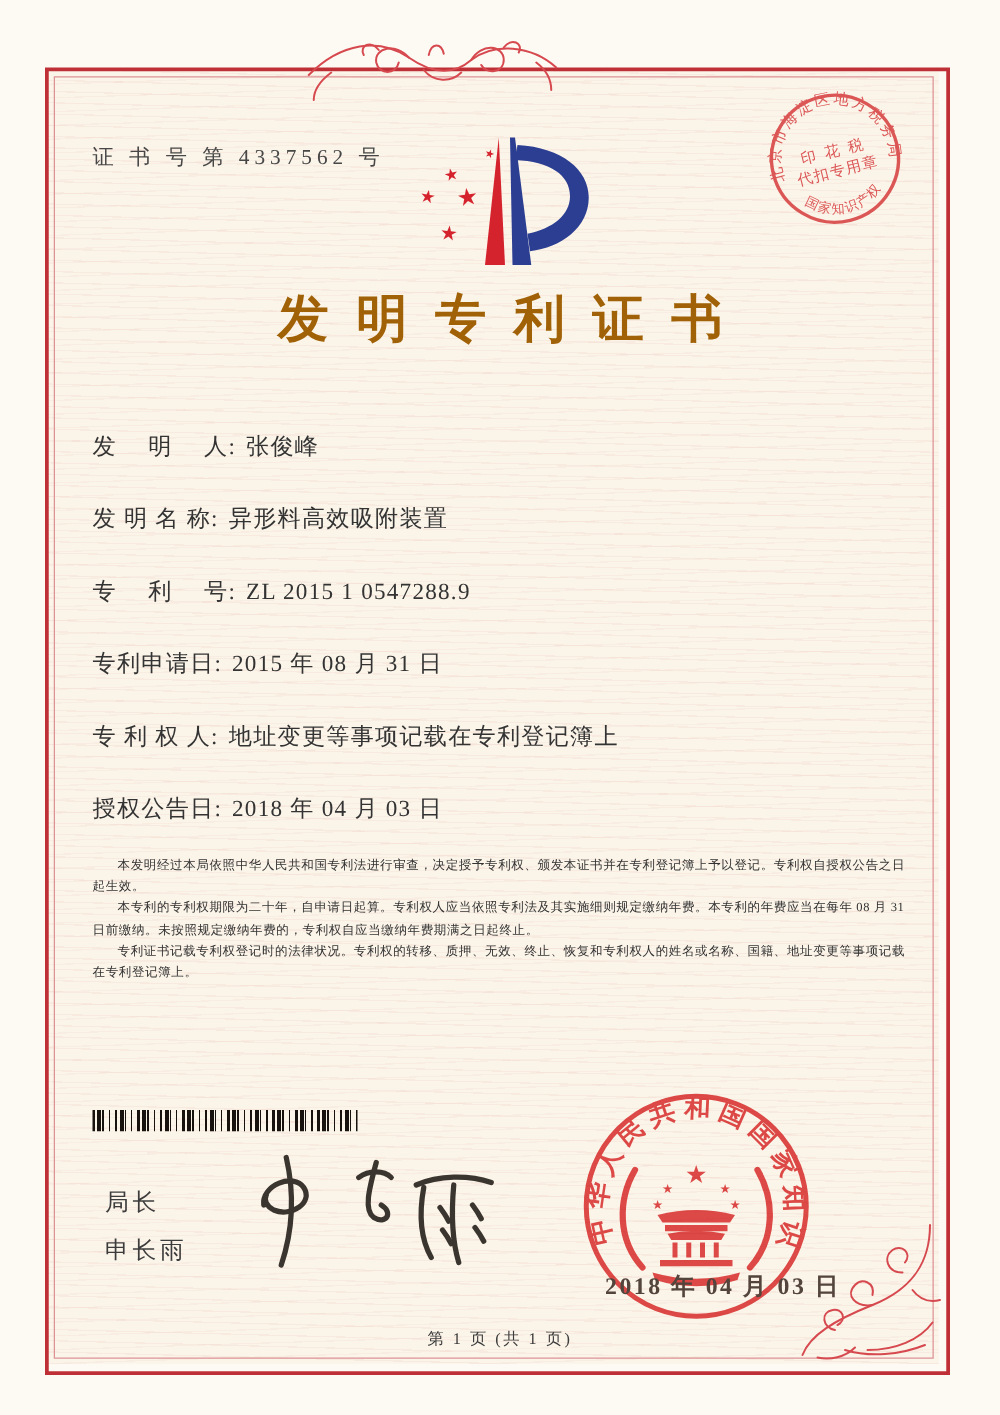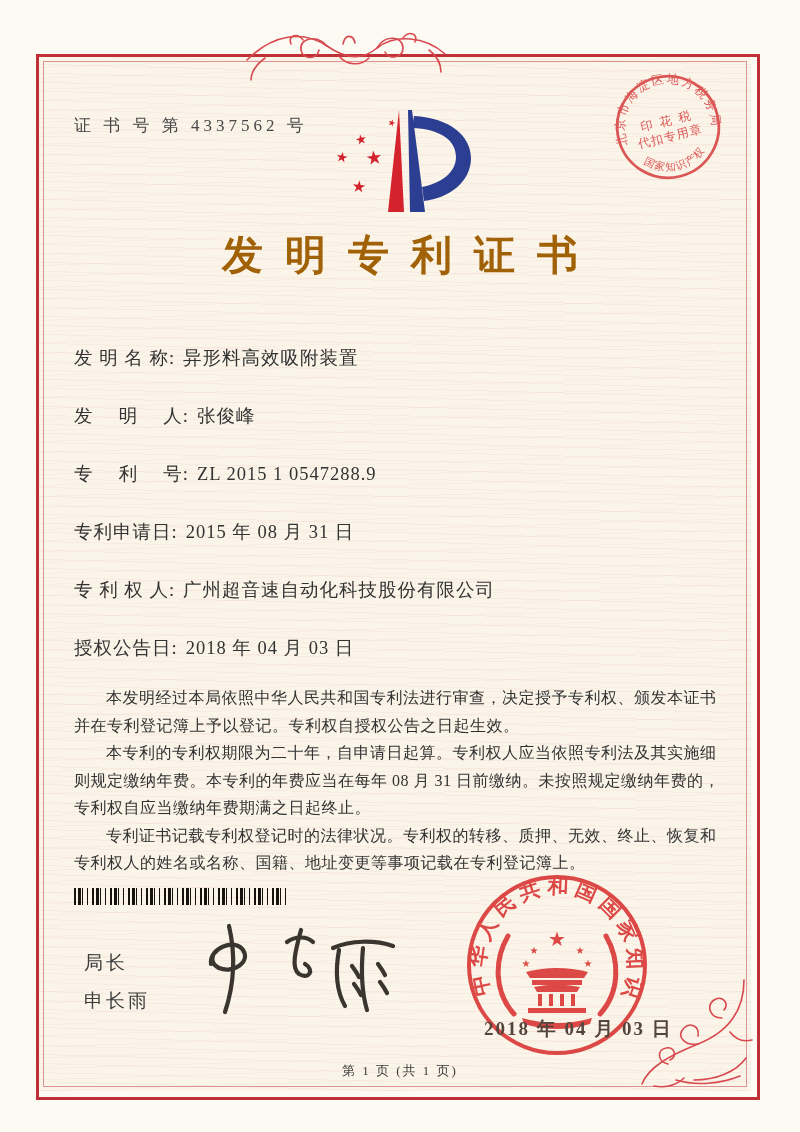--- a/index.html
+++ b/index.html
@@ -12,21 +12,21 @@
   .frame-outer{position:absolute;left:36px;top:54px;width:718px;height:1040px;border:3px solid #bf3036;}
   .frame-inner{position:absolute;left:43px;top:61px;width:702px;height:1024px;border:1px solid #dd9296;}
   .cert-no{position:absolute;left:74px;top:114px;font-size:17px;letter-spacing:4px;color:#474747;}
   .logo{position:absolute;left:328px;top:104px;width:150px;height:114px;}
   .tax-stamp{position:absolute;left:613px;top:72px;width:110px;height:110px;transform:rotate(-14deg);opacity:.92;}
   .title{position:absolute;left:0;top:228px;width:100%;text-align:center;font-size:41px;font-weight:600;
          letter-spacing:22px;text-indent:22px;color:#a16207;}
   .fields{position:absolute;left:74px;top:346px;}
   .field{margin-bottom:33px;font-size:18.5px;color:#333;letter-spacing:1px;line-height:25px;}
   .field .lbl{white-space:pre;margin-right:8px;}
-  .paras{position:absolute;left:74px;top:684px;width:654px;font-size:16px;line-height:1.72;color:#333;letter-spacing:.5px;}
+  .paras{position:absolute;left:74px;top:684px;width:654px;font-size:10px;line-height:1.72;color:#333;letter-spacing:.5px;}
   .paras p{margin:0;text-indent:2em;}
   .barcode{position:absolute;left:74px;top:888px;width:212px;height:17px;
     background:repeating-linear-gradient(90deg,#17120e 0 2px,transparent 2px 4px,#17120e 4px 7px,transparent 7px 8px,#17120e 8px 9px,transparent 9px 13px,#17120e 13px 14px,transparent 14px 18px);}
   .officer{position:absolute;left:84px;top:944px;font-size:19px;color:#3c3c3c;letter-spacing:3px;line-height:38px;}
   .signature{position:absolute;left:195px;top:912px;width:205px;height:105px;}
   .seal{position:absolute;left:464px;top:872px;width:186px;height:186px;mix-blend-mode:multiply;opacity:.95;}
   .seal-date{position:absolute;left:484px;top:1016px;font-size:19px;font-weight:600;color:#53443c;letter-spacing:2px;z-index:3;}
   .footer{position:absolute;left:0;top:1062px;width:100%;text-align:center;font-size:13px;color:#3c3c3c;letter-spacing:2px;}
   .orn-top{position:absolute;left:243px;top:24px;width:205px;height:66px;}
   .orn-br{position:absolute;left:626px;top:972px;width:130px;height:120px;}
@@ -93,25 +93,25 @@
     <text font-size="10" fill="#d94a4a" letter-spacing="1">
       <textPath href="#tsBot" startOffset="2">国家知识产权局</textPath>
     </text>
     <text x="52" y="50" font-size="11.5" fill="#d94a4a" text-anchor="middle" letter-spacing="2">印 花 税</text>
     <text x="52" y="65" font-size="11.5" fill="#d94a4a" text-anchor="middle" letter-spacing="1">代扣专用章</text>
   </svg>
 
   <div class="title">发明专利证书</div>
 
   <div class="fields">
+    <div class="field"><span class="lbl">发　 明　 人:</span><span>张俊峰</span></div>
     <div class="field"><span class="lbl">发 明 名 称:</span><span>异形料高效吸附装置</span></div>
-    <div class="field"><span class="lbl">发　 明　 人:</span><span>张俊峰</span></div>
     <div class="field"><span class="lbl">专　 利　 号:</span><span>ZL 2015 1 0547288.9</span></div>
     <div class="field"><span class="lbl">专利申请日:</span><span>2015 年 08 月 31 日</span></div>
-    <div class="field"><span class="lbl">专 利 权 人:</span><span>广州超音速自动化科技股份有限公司</span></div>
+    <div class="field"><span class="lbl">专 利 权 人:</span><span>地址变更等事项记载在专利登记簿上</span></div>
     <div class="field"><span class="lbl">授权公告日:</span><span>2018 年 04 月 03 日</span></div>
   </div>
 
   <div class="paras">
     <p>本发明经过本局依照中华人民共和国专利法进行审查，决定授予专利权、颁发本证书并在专利登记簿上予以登记。专利权自授权公告之日起生效。</p>
     <p>本专利的专利权期限为二十年，自申请日起算。专利权人应当依照专利法及其实施细则规定缴纳年费。本专利的年费应当在每年 08 月 31 日前缴纳。未按照规定缴纳年费的，专利权自应当缴纳年费期满之日起终止。</p>
     <p>专利证书记载专利权登记时的法律状况。专利权的转移、质押、无效、终止、恢复和专利权人的姓名或名称、国籍、地址变更等事项记载在专利登记簿上。</p>
   </div>
 
   <div class="barcode"></div>

